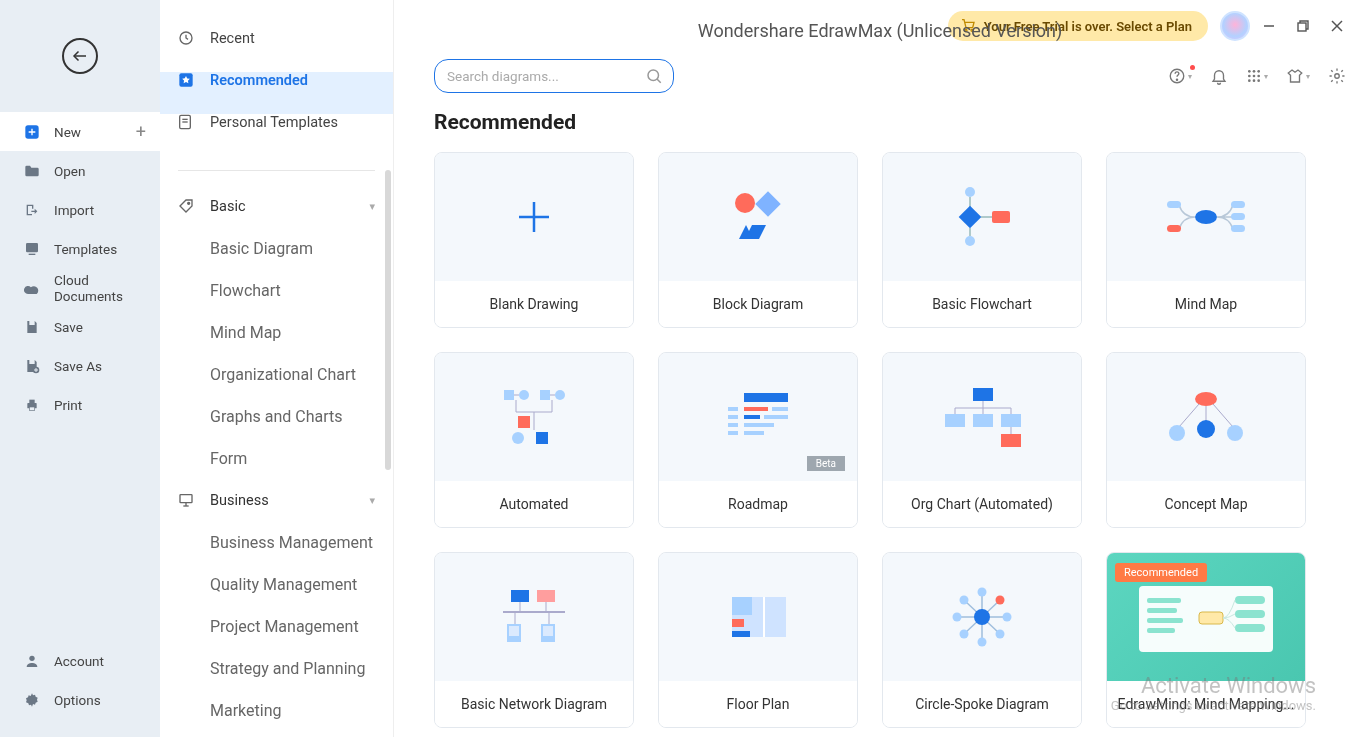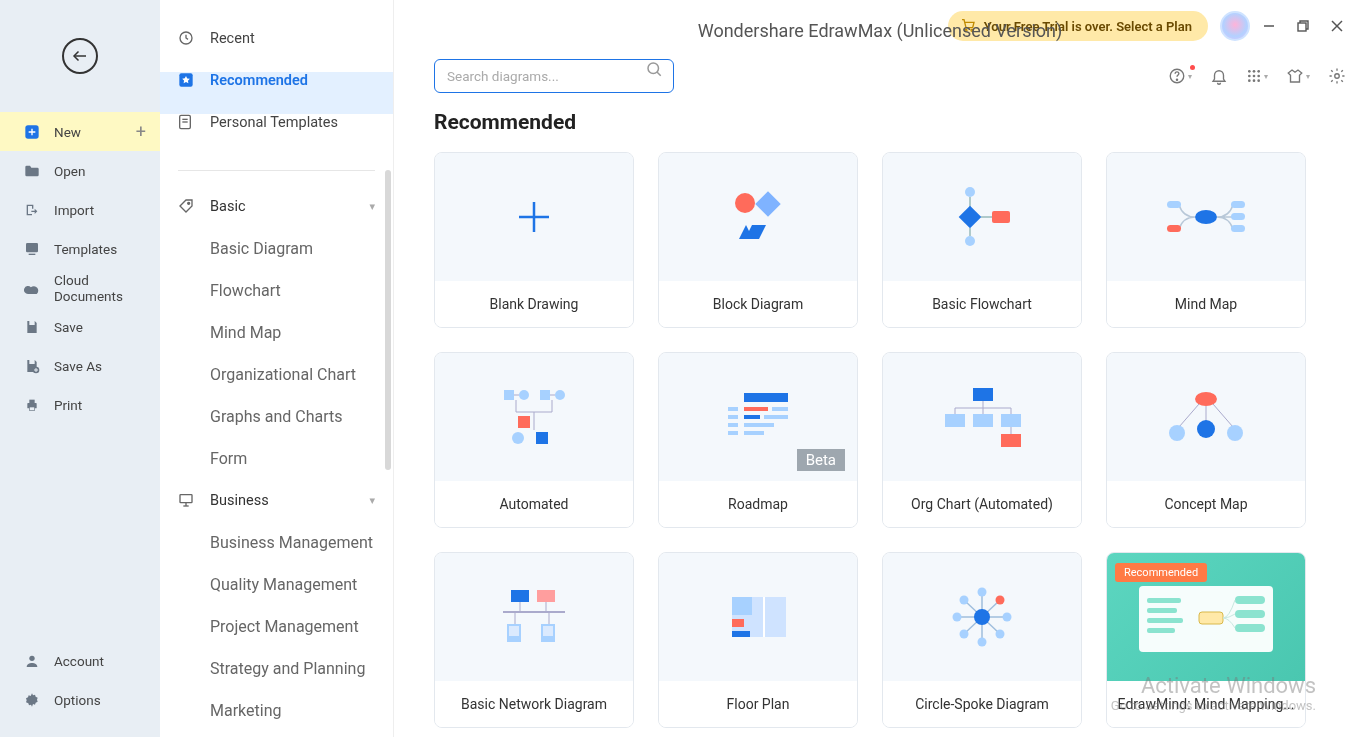--- a/index.html
+++ b/index.html
@@ -4,21 +4,21 @@
 <style>
 * { margin: 0; padding: 0; box-sizing: border-box; font-family: -apple-system, BlinkMacSystemFont, "Segoe UI", Roboto, Arial, sans-serif; }
 body { width: 1366px; height: 737px; overflow: hidden; background: #fff; display: flex; }
 
 
 .sidebar1 { width: 160px; height: 100%; background: #e8eef4; display: flex; flex-direction: column; }
 .back-wrap { height: 112px; display: flex; align-items: center; justify-content: center; }
 .back-btn { width: 36px; height: 36px; border: 2px solid #333; border-radius: 50%; display: flex; align-items: center; justify-content: center; cursor: pointer; }
 .nav1 { flex: 1; }
 .nav1-item { height: 39px; display: flex; align-items: center; padding: 0 14px 0 24px; font-size: 13.5px; color: #444; cursor: pointer; }
-.nav1-item.active { background: #fef9c3; }
+.nav1-item.active { background: #ffffff; }
 .nav1-item .ico { width: 16px; height: 16px; margin-right: 14px; display: inline-flex; align-items: center; justify-content: center; color: #555; }
 .nav1-item.active .ico { color: #1e74e6; }
 .nav1-item .plus-right { margin-left: auto; color: #888; font-size: 18px; }
 .nav1-bottom { margin-top: auto; padding-bottom: 18px; }
 
 
 .sidebar2 { width: 234px; height: 100%; background: #fff; border-right: 1px solid #eee; padding-top: 30px; position: relative; }
 .cat-item { height: 42px; display: flex; align-items: flex-start; padding: 0 18px; font-size: 14.5px; color: #444; cursor: pointer; }
 .cat-item .cico { width: 18px; margin-right: 14px; color: #555; display: inline-flex; }
 .cat-item.active { background: #e3f0ff; color: #1e74e6; font-weight: 600; }
@@ -33,35 +33,35 @@
 
 .main { flex: 1; height: 100%; background: #fff; display: flex; flex-direction: column; position: relative; }
 .topbar { height: 52px; display: flex; align-items: center; padding: 0 14px 0 40px; }
 .title-center { position: absolute; left: 50%; transform: translateX(-50%); font-size: 18px; color: #555; top: 20px; }
 .trial { margin-left: auto; background: #ffe9a8; color: #6a4a00; font-size: 13px; font-weight: 600; height: 30px; border-radius: 15px; padding: 0 16px 0 12px; display: flex; align-items: center; cursor: pointer; }
 .trial .cart { margin-right: 8px; color: #c08a00; }
 .avatar { width: 30px; height: 30px; border-radius: 50%; background: radial-gradient(circle at 50% 45%, #ffb3d9 0%, #b3d1ff 60%, #e0c3ff 100%); margin-left: 12px; cursor: pointer; border: 2px solid #cfe3ff; }
 .winbtn { width: 30px; height: 30px; display: flex; align-items: center; justify-content: center; color: #666; cursor: pointer; margin-left: 4px; }
 
 .toolbar { height: 48px; display: flex; align-items: center; padding: 0 20px 0 40px; }
-.search { width: 240px; height: 34px; border: 1.5px solid #1e74e6; border-radius: 6px; display: flex; padding: 0 10px 0 12px; }
+.search { width: 240px; height: 34px; border: 1.5px solid #1e74e6; border-radius: 14px; display: flex; align-items: center; padding: 0 10px 0 12px; }
 .search input { border: none; outline: none; flex: 1; font-size: 13.5px; color: #333; background: transparent; }
 .search input::placeholder { color: #aaa; }
 .mini-icons { margin-left: auto; display: flex; align-items: center; gap: 18px; color: #777; }
 .mini-icons .mi { cursor: pointer; position: relative; display: flex; align-items: center; }
 .reddot { position: absolute; top: -2px; right: -3px; width: 5px; height: 5px; background: #ff4d4d; border-radius: 50%; }
 .drop-caret { font-size: 8px; margin-left: 2px; color: #aaa; }
 
 .content { flex: 1; padding: 10px 40px 0 40px; overflow: hidden; }
 .section-title { font-size: 21px; font-weight: 700; color: #222; margin-bottom: 18px; }
 .grid { display: grid; grid-template-columns: repeat(4, 200px); gap: 24px; }
 .card { border: 1px solid #e3e8ee; border-radius: 8px; overflow: hidden; cursor: pointer; background: #fff; }
 .thumb { height: 128px; background: #f4f8fc; display: flex; align-items: center; justify-content: center; position: relative; }
 .card-label { height: 46px; display: flex; align-items: center; justify-content: center; font-size: 14px; color: #333; background: #fff; }
-.beta { position: absolute; right: 12px; bottom: 10px; background: #9ea7af; color: #fff; font-size: 15px; padding: 2px 9px; border-radius: 0; }
+.beta { position: absolute; right: 12px; bottom: 10px; background: #9ea7af; color: #fff; font-size: 10px; padding: 2px 9px; border-radius: 0; }
 .recbadge { position: absolute; left: 8px; top: 10px; background: #ff7a45; color: #fff; font-size: 11px; padding: 3px 9px; border-radius: 3px; }
 
 .watermark { position: fixed; right: 50px; bottom: 24px; text-align: right; color: rgba(120,120,120,.45); pointer-events: none; }
 .watermark .l1 { font-size: 22px; }
 .watermark .l2 { font-size: 13px; }
 </style>
 </head>
 <body>
 
 <div class="sidebar1">

